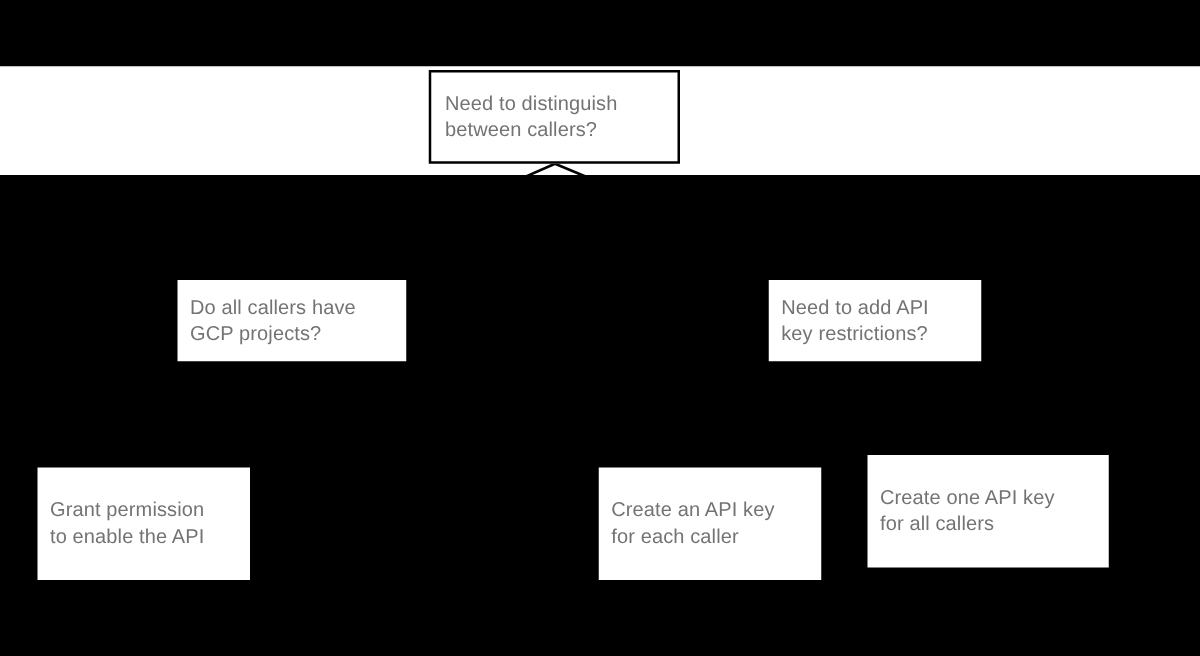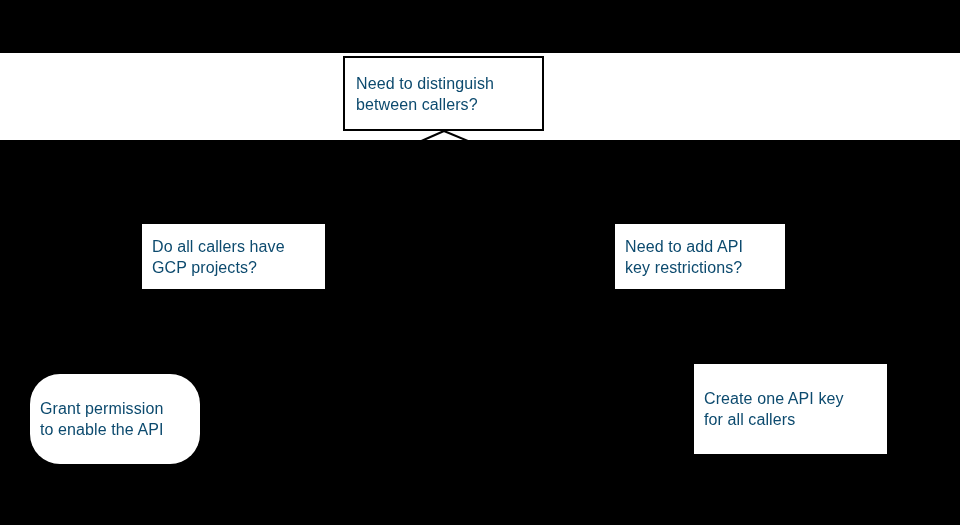--- a/index.html
+++ b/index.html
@@ -27,21 +27,21 @@
     position: absolute;
     left: 0;
     top: 0;
     width: 960px;
     height: 525px;
   }
   .node {
     position: absolute;
     box-sizing: border-box;
     background: #ffffff;
-    color: #0c4a6e;
+    color: #737373;
     display: flex;
     align-items: center;
     font-size: 16px;
     line-height: 21px;
     padding: 0 6px 0 10px;
   }
   .node-text {
     white-space: pre-line;
     letter-spacing: 0.1px;
   }
@@ -59,21 +59,21 @@
     width: 183px;
     height: 65px;
   }
   .node-q-right {
     left: 582px;
     top: 224px;
     width: 170px;
     height: 65px;
     margin-left: 33px;
   }
-  .node-outcome-1 { left: 30px;  top: 374px; width: 170px; height: 90px; border-radius: 30px; }
+  .node-outcome-1 { left: 30px;  top: 374px; width: 170px; height: 90px; }
   .node-outcome-2 { left: 245px; top: 374px; width: 180px; height: 90px; }
   .node-outcome-3 { left: 479px; top: 374px; width: 178px; height: 90px; }
   .node-outcome-4 { left: 694px; top: 364px; width: 193px; height: 90px; }
 </style>
 </head>
 <body>
 
 <div class="stage">
 
   <div class="band"></div>
@@ -101,19 +101,23 @@
     <span class="node-text">Need to add API
 key restrictions?</span>
   </div>
 
   <div class="node node-outcome-1">
     <span class="node-text">Grant permission
 to enable the API</span>
   </div>
 
 
+  <div class="node node-outcome-3">
+    <span class="node-text">Create an API key
+for each caller</span>
+  </div>
 
   <div class="node node-outcome-4">
     <span class="node-text">Create one API key
 for all callers</span>
   </div>
 
 </div>
 
 </body></html>

